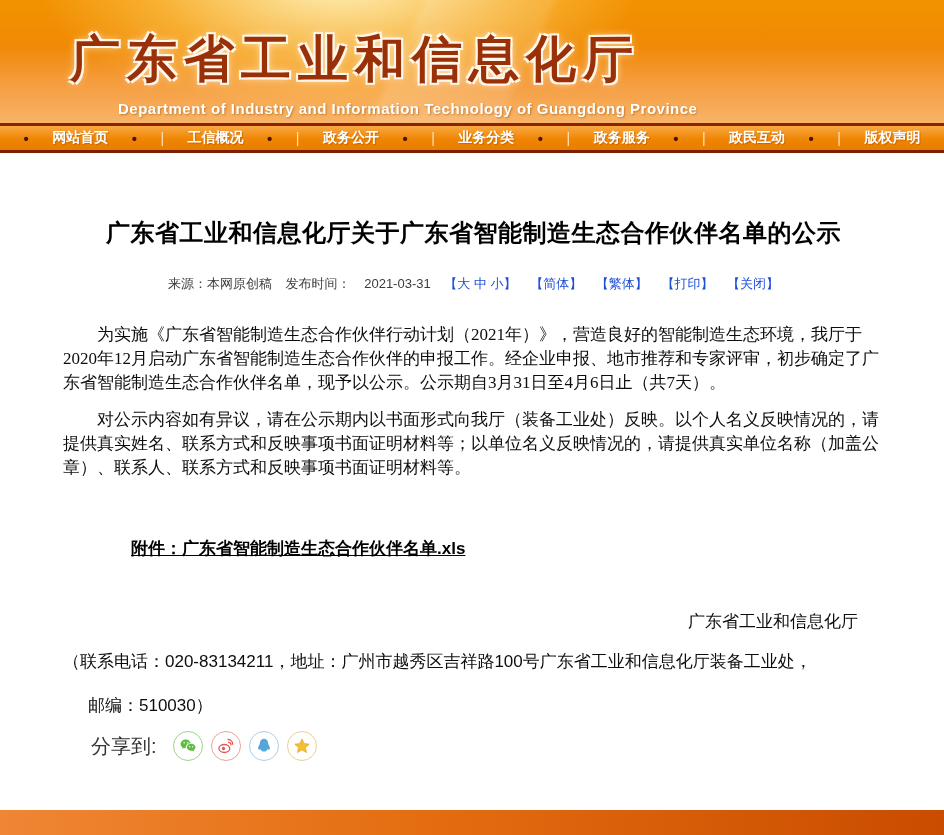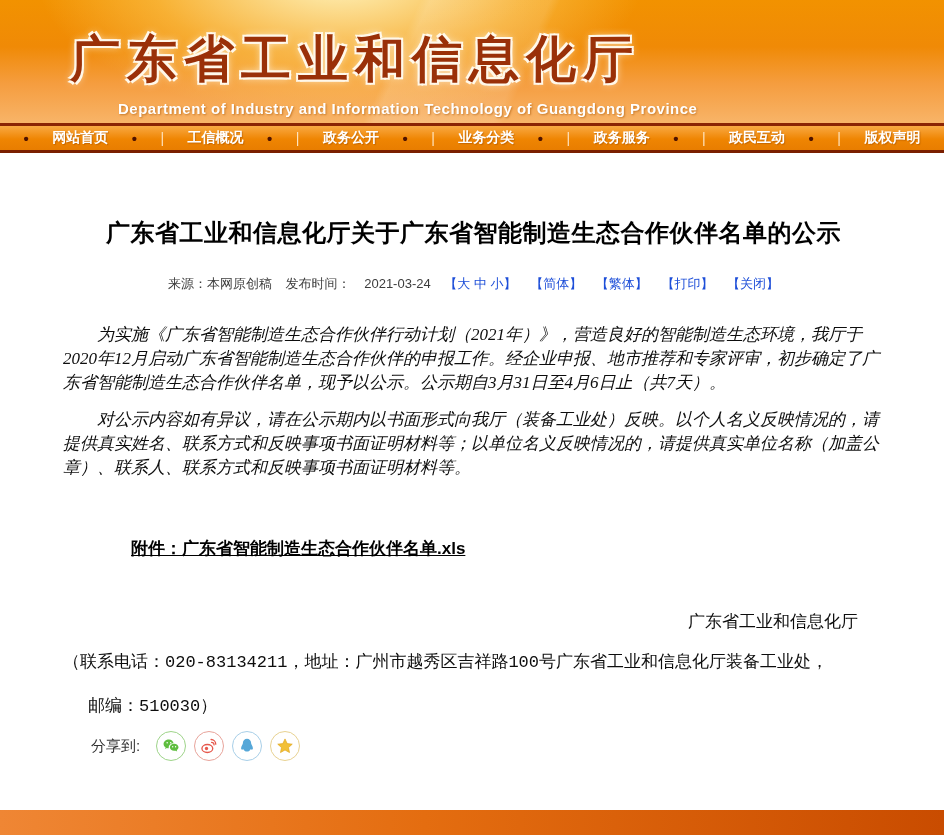--- a/index.html
+++ b/index.html
@@ -83,21 +83,21 @@
   .meta span { margin: 12px 5px; }
   .meta .meta-link { color: #1d4ed8; cursor: pointer; }
 
   .body-text {
     margin-top: 30px;
     font-family: "Liberation Serif", serif;
     font-size: 17px;
     color: #0d0d0d;
     line-height: 24px;
   }
-  .body-text p { text-indent: 2em; margin-bottom: 13px; font-style: italic; }
+  .body-text p { text-indent: 2em; margin-bottom: 13px; }
 
   .attachment {
     display: inline-block;
     margin: 44px 0 0 55px;
     font-size: 17px;
     font-weight: bold;
     color: #000000;
     text-decoration: underline;
     cursor: pointer;
     padding-left: 13px;
@@ -108,33 +108,33 @@
     padding-right: 26px;
     text-align: right;
     font-family: "Liberation Serif", serif;
     font-size: 17px;
     color: #0d0d0d;
   }
   .signature .sig-date { margin-top: 18px; }
 
   .contact {
     margin-top: 17px;
-    font-family: Liberation Mono, monospace;
+    font-family: Liberation Sans, sans-serif;
     font-size: 17px;
     color: #0d0d0d;
   }
   .contact .contact-line2 { margin-top: 21px; margin-left: 25px; }
 
   .share-row {
     margin: 14px 0 0 28px;
     display: flex;
     align-items: center;
     gap: 8px;
   }
-  .share-label { font-size: 15px; color: #333333; margin-right: 8px; }
+  .share-label { font-size: 20px; color: #333333; margin-right: 8px; }
   .share-icon {
     width: 30px; height: 30px;
     border-radius: 50%;
     display: flex; align-items: center; justify-content: center;
     cursor: pointer;
     background: #ffffff;
   }
   .share-icon.wechat { border: 1px solid #9ed489; }
   .share-icon.weibo  { border: 1px solid #e8a49b; }
   .share-icon.qq     { border: 1px solid #a8cfe8; }
@@ -179,21 +179,21 @@
   <a class="nav-item">版权声明</a>
 </nav>
 
 <main class="content">
 
   <h1 class="article-title">广东省工业和信息化厅关于广东省智能制造生态合作伙伴名单的公示</h1>
 
   <div class="meta">
     <span>来源：本网原创稿</span>
     <span>发布时间：</span>
-    <span>2021-03-24</span>
+    <span>2021-03-31</span>
     <span class="meta-link">【大 中 小】</span>
     <span class="meta-link">【简体】</span>
     <span class="meta-link">【繁体】</span>
     <span class="meta-link">【打印】</span>
     <span class="meta-link">【关闭】</span>
   </div>
 
   <div class="body-text">
     <p>为实施《广东省智能制造生态合作伙伴行动计划（2021年）》，营造良好的智能制造生态环境，我厅于2020年12月启动广东省智能制造生态合作伙伴的申报工作。经企业申报、地市推荐和专家评审，初步确定了广东省智能制造生态合作伙伴名单，现予以公示。公示期自3月31日至4月6日止（共7天）。</p>
     <p>对公示内容如有异议，请在公示期内以书面形式向我厅（装备工业处）反映。以个人名义反映情况的，请提供真实姓名、联系方式和反映事项书面证明材料等；以单位名义反映情况的，请提供真实单位名称（加盖公章）、联系人、联系方式和反映事项书面证明材料等。</p>

